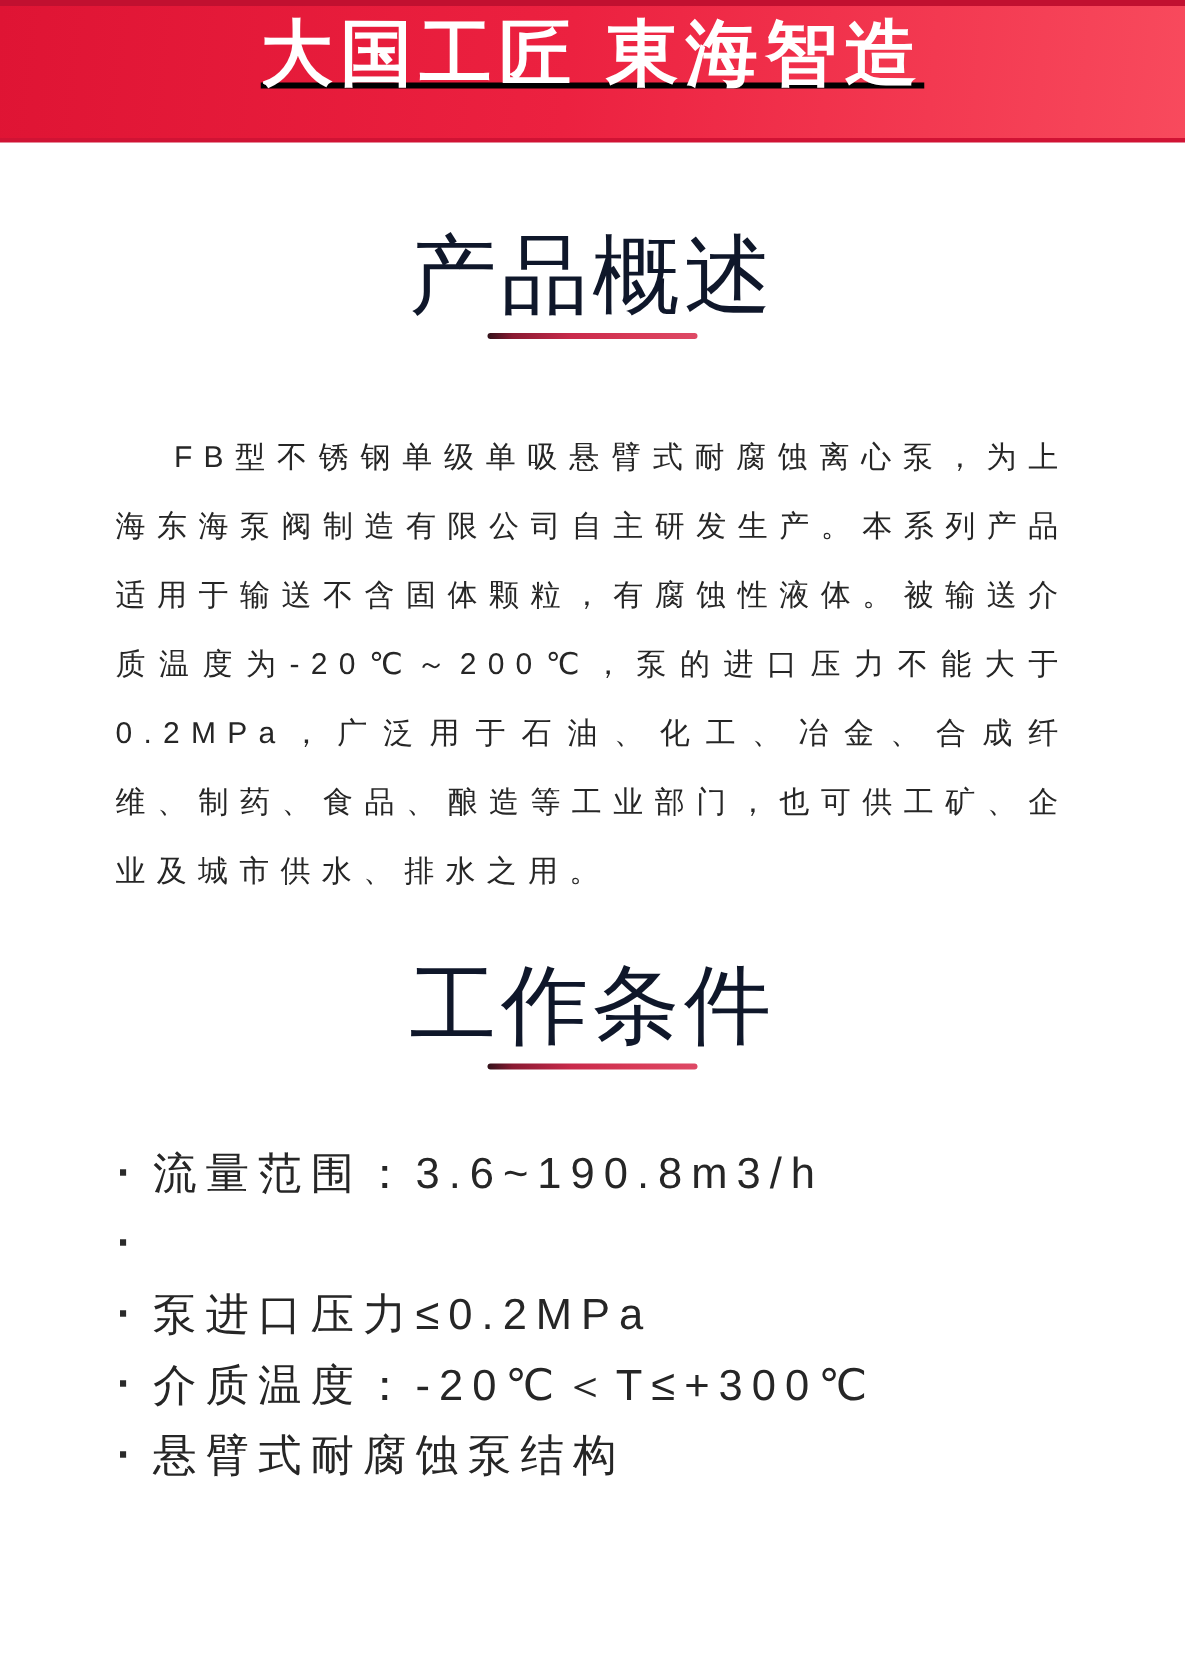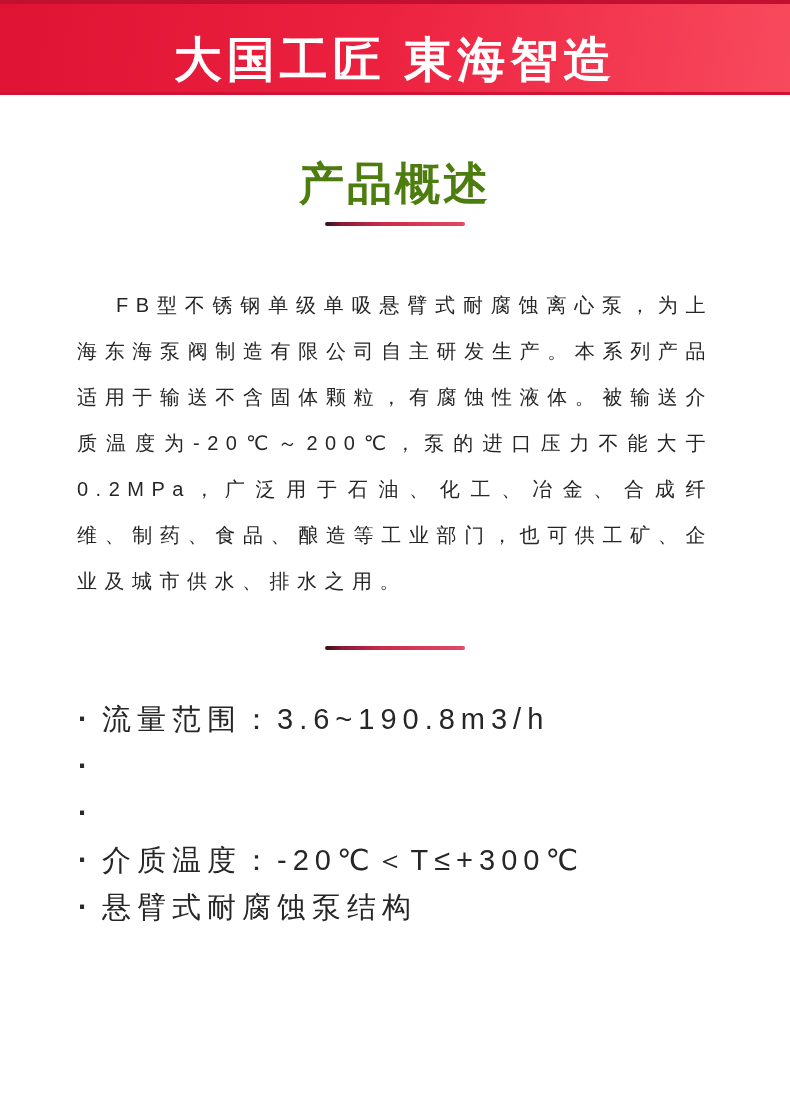--- a/index.html
+++ b/index.html
@@ -14,40 +14,41 @@
     font-family: "Liberation Sans", "DejaVu Sans", sans-serif;
     overflow: hidden;
   }
   .banner {
     height: 95px;
     box-sizing: border-box;
     background: linear-gradient(96deg, #df1434 0%, #ec2140 48%, #f84a5d 100%);
     border-top: 4px solid #c11030;
     border-bottom: 3px solid #d01334;
     display: flex;
-    align-items: flex-end;
+    align-items: flex-start;
     justify-content: center;
+    text-decoration: underline;
   }
   .banner-title {
     margin: 0;
     color: #ffffff;
     font-size: 48px;
     font-weight: bold;
     letter-spacing: 5px;
     white-space: nowrap;
   }
   .section-overview { margin-top: 64px; }
   .section-conditions { margin-top: 42px; }
   .sec-title {
     margin: 0;
     text-align: center;
-    font-size: 45px;
+    font-size: 58px;
     line-height: 50px;
-    font-weight: bold;
-    color: #4d7c0f;
+    font-weight: normal;
+    color: #0f172a;
     letter-spacing: 3px;
   }
   .title-underline {
     width: 140px;
     height: 4px;
     margin: 13px auto 0 auto;
     border-radius: 2px;
     background: linear-gradient(90deg, #32121a 0%, #891a32 12%, #c92a4b 40%, #d83a57 70%, #de4a66 100%);
   }
   .para {
@@ -89,31 +90,33 @@
   <h1 class="banner-title">大国工匠 東海智造</h1>
 </header>
 
 <section class="section-overview">
   <h2 class="sec-title">产品概述</h2>
   <div class="title-underline"></div>
   <p class="para">FB型不锈钢单级单吸悬臂式耐腐蚀离心泵，为上海东海泵阀制造有限公司自主研发生产。本系列产品适用于输送不含固体颗粒，有腐蚀性液体。被输送介质温度为-20℃～200℃，泵的进口压力不能大于0.2MPa，广泛用于石油、化工、冶金、合成纤维、制药、食品、酿造等工业部门，也可供工矿、企业及城市供水、排水之用。</p>
 </section>
 
 <section class="section-conditions">
+  <h2 class="sec-title">工作条件</h2>
   <div class="title-underline"></div>
   <ul class="spec-list">
     <li class="spec-item">
       <span class="bullet-dot">·</span>
       <span>流量范围：3.6~190.8m3/h</span>
     </li>
     <li class="spec-item">
       <span class="bullet-dot">·</span>
     </li>
     <li class="spec-item">
       <span class="bullet-dot">·</span>
+      <span>泵进口压力≤0.2MPa</span>
     </li>
     <li class="spec-item">
       <span class="bullet-dot">·</span>
       <span>介质温度：-20℃＜T≤+300℃</span>
     </li>
     <li class="spec-item">
       <span class="bullet-dot">·</span>
       <span>悬臂式耐腐蚀泵结构</span>
     </li>
   </ul>

